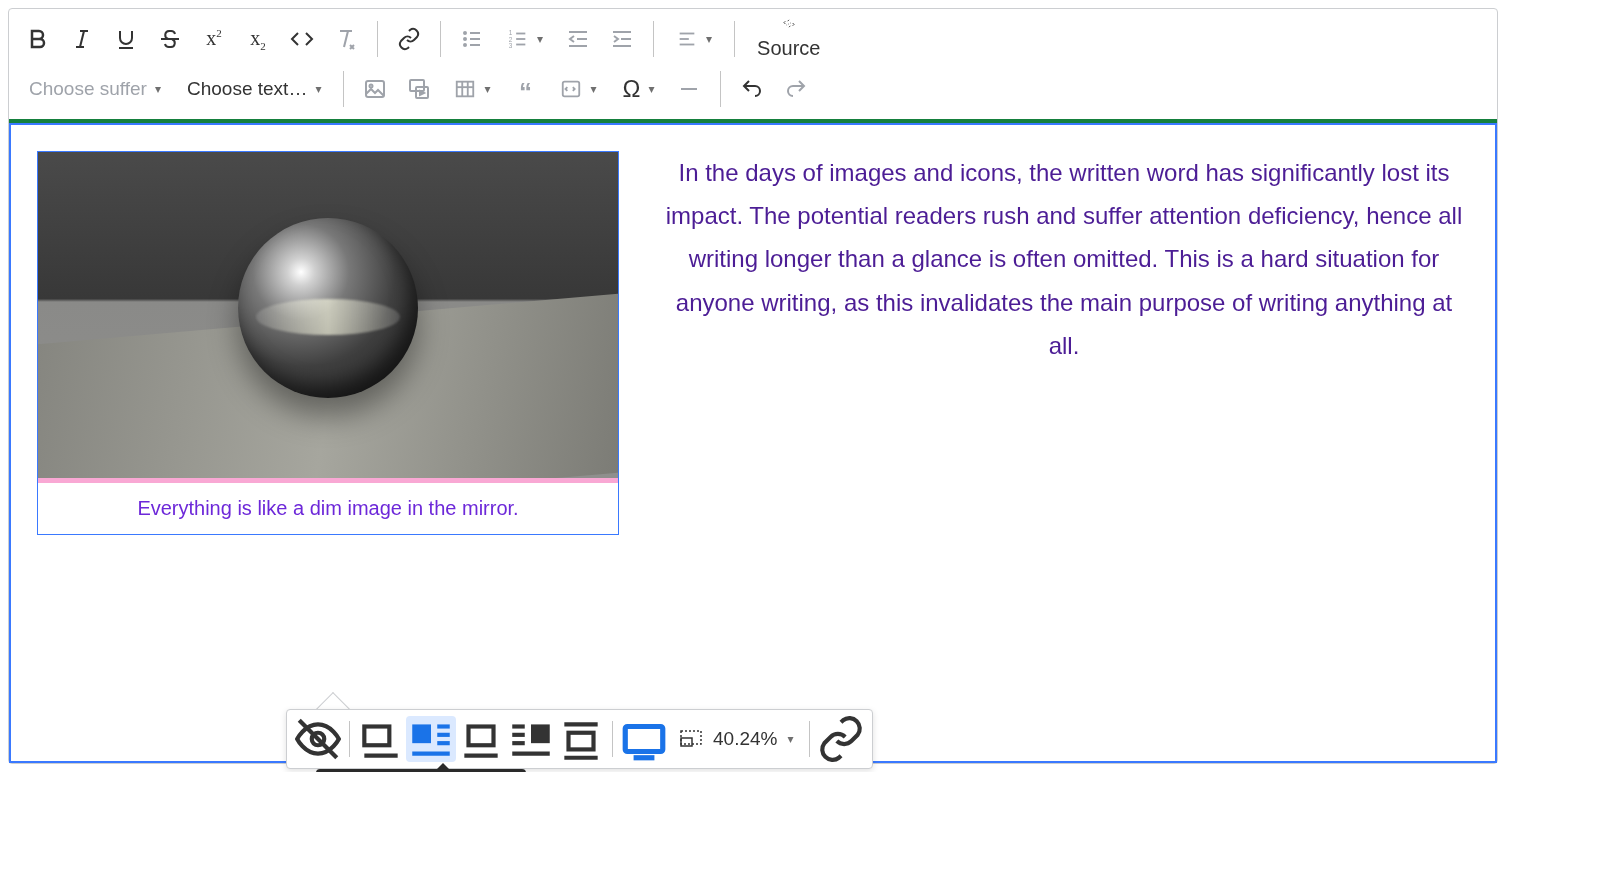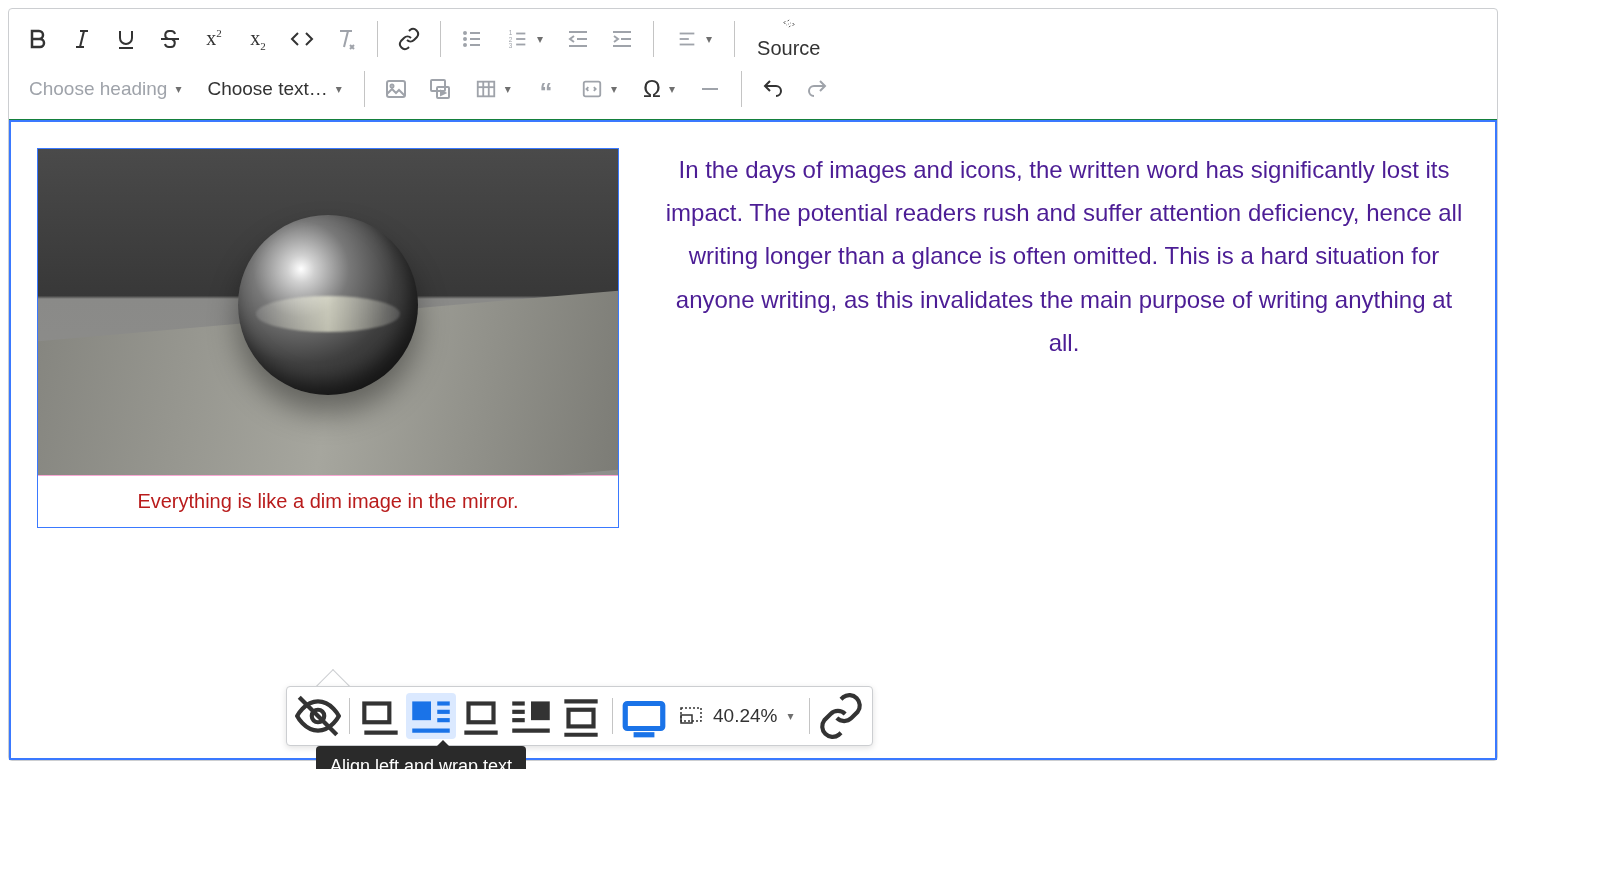--- a/index.html
+++ b/index.html
@@ -1,36 +1,36 @@
 <!DOCTYPE html>
 <html><head>
 <meta charset="utf-8">
 <style>
 * { box-sizing: border-box; margin: 0; padding: 0; }
 body { font-family: -apple-system, BlinkMacSystemFont, "Segoe UI", Helvetica, Arial, sans-serif; background: #fff; padding: 8px; }
 .editor-wrapper { border: 1px solid #ccced1; border-radius: 4px; width: 1490px; }
-.toolbar { display: flex; flex-wrap: wrap; align-items: flex-start; padding: 6px 8px; gap: 2px; border-bottom: 1px solid #15803d; }
+.toolbar { display: flex; flex-wrap: wrap; align-items: flex-start; padding: 6px 8px; gap: 2px; border-bottom: 4px solid #15803d; }
 .tb-row { display: flex; align-items: center; gap: 2px; width: 100%; min-height: 48px; }
 .tb-btn { display: inline-flex; align-items: center; justify-content: center; min-width: 42px; height: 42px; border: none; background: transparent; cursor: pointer; border-radius: 3px; color: #333; }
 .tb-btn.disabled { color: #9fa3aa; cursor: default; }
 .tb-btn svg, .tb-btn span.g { width: 24px; height: 24px; display: inline-block; }
 .tb-sep { width: 1px; height: 36px; background: #c4c4c4; margin: 0 8px; }
 .tb-drop { display: inline-flex; align-items: center; gap: 8px; padding: 0 12px; height: 42px; background: transparent; border: none; cursor: pointer; font-size: 19px; color: #333; }
 .tb-drop.disabled { color: #9fa3aa; }
 .chev { font-size: 12px; color: #6f6f6f; }
 .source-btn { display: inline-flex; align-items: center; gap: 8px; padding: 0 12px; height: 42px; background: transparent; border: none; cursor: pointer; font-size: 20px; color: #333; flex-direction: column; }
 .content { border: 2px solid #3a79ff; padding: 26px; min-height: 640px; position: relative; }
 .figure { border: 1px solid #3a79ff; float: left; margin-right: 40px; width: 582px; position: relative; }
 .img-box { width: 100%; height: 326px; background: linear-gradient(180deg,#4a4a4a 0%, #383838 45%, #8a8a88 46%, #8f8f8d 100%); position: relative; overflow: hidden; }
 .img-table { position: absolute; bottom: 0; left: 0; right: 0; height: 55%; background: linear-gradient(100deg, #868680 0%, #a6a69e 50%, #7c7c76 100%); transform: skewY(-5deg) translateY(20px); }
 .sphere { position: absolute; width: 180px; height: 180px; border-radius: 50%; left: 50%; top: 48%; transform: translate(-50%,-50%); background: radial-gradient(circle at 35% 30%, #ffffff 0%, #d0d0d0 8%, #787878 28%, #404040 55%, #1a1a1a 100%); box-shadow: inset -8px -12px 18px rgba(0,0,0,.5), 0 18px 30px rgba(0,0,0,.4); }
 .sphere::after { content:''; position:absolute; top:45%; left:10%; right:10%; height:20%; border-radius:50%; background: linear-gradient(90deg, rgba(200,200,200,.2), rgba(255,255,230,.6), rgba(200,200,200,.2)); filter: blur(1px); }
-.caption { border-top: 1px solid #f9a8d4; padding: 14px 10px; text-align: center; font-size: 20px; color: #b91c1c; background: #fff; }
+.caption { border-top: 5px solid #f9a8d4; padding: 14px 10px; text-align: center; font-size: 20px; color: #6d28d9; background: #fff; }
 .content-text { font-size: 24px; line-height: 1.8; color: #4c1d95; text-align: center; }
-.balloon { position: absolute; left: 275px; top: 564px; }
+.balloon { position: absolute; left: 275px; top: 584px; }
 .balloon-arrow { position: absolute; top: -12px; left: 35px; width: 24px; height: 24px; background: #fff; border-left: 1px solid #ccced1; border-top: 1px solid #ccced1; transform: rotate(45deg); }
 .balloon-body { background: #fff; border: 1px solid #ccced1; border-radius: 4px; box-shadow: 0 2px 6px rgba(0,0,0,.12); display: flex; align-items: center; padding: 6px; position: relative; }
 .bb-btn { display: inline-flex; align-items: center; justify-content: center; width: 50px; height: 46px; border: none; background: transparent; cursor: pointer; border-radius: 4px; color: #333; }
 .bb-btn.active { background: #dbe9ff; color: #1a73e8; }
 .bb-btn.blue { color: #1a73e8; }
 .bb-sep { width: 1px; height: 36px; background: #c4c4c4; margin: 0 6px; }
 .pct-btn { display: inline-flex; align-items: center; gap: 10px; padding: 0 10px; height: 46px; border: none; background: transparent; cursor: pointer; font-size: 19px; color: #333; }
 .tooltip { position: absolute; top: 60px; left: 30px; background: #2a2a2a; color: #fff; padding: 10px 14px; border-radius: 4px; font-size: 18px; white-space: nowrap; }
 .tooltip::before { content:''; position:absolute; top:-6px; left:120px; border-left:7px solid transparent; border-right:7px solid transparent; border-bottom:7px solid #2a2a2a; }
 svg { stroke: currentColor; fill: none; }
@@ -148,21 +148,21 @@
             <polyline points="20 11 23 14 20 17"></polyline>
             <circle cx="7" cy="15" r="1" fill="currentColor" stroke="none"></circle>
             <circle cx="11" cy="13" r="1" fill="currentColor" stroke="none"></circle>
             <circle cx="15" cy="11" r="1" fill="currentColor" stroke="none"></circle>
           </svg>
           <span>Source</span>
         </button>
     </div>
     <div class="tb-row">
       <button class="tb-drop disabled">
-          <span>Choose heading</span>
+          <span>Choose suffer</span>
           <span class="chev">▾</span>
         </button>
       <button class="tb-drop">
           <span>Choose text…</span>
           <span class="chev">▾</span>
         </button>
       <div class="tb-sep"></div>
       <button class="tb-btn disabled">
           <svg viewBox="0 0 24 24" stroke-width="2">
             <rect x="3" y="4" width="18" height="16" rx="2"></rect>

